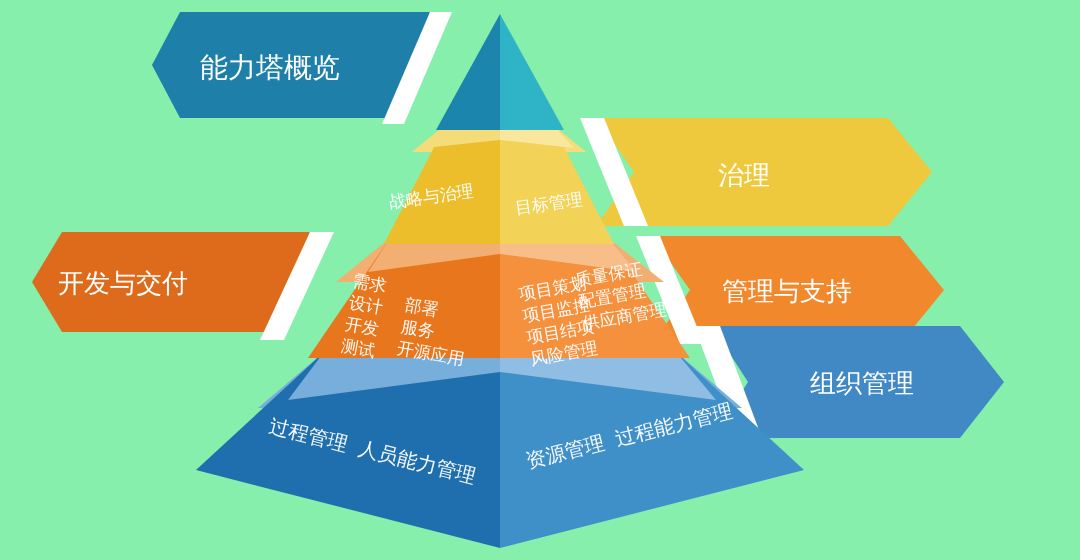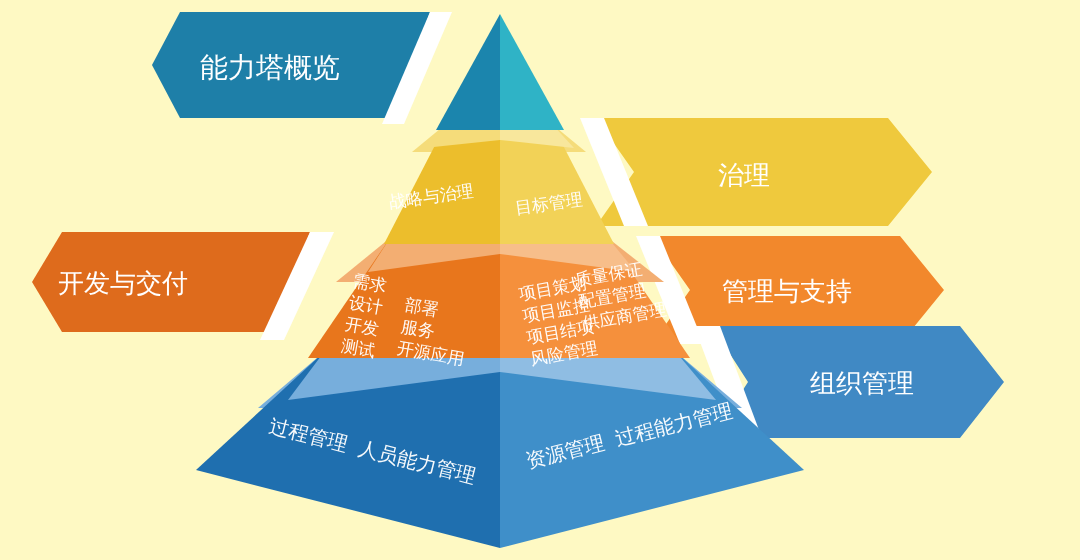--- a/index.html
+++ b/index.html
@@ -10,21 +10,21 @@
   body {
     width: 1080px;
     height: 560px;
     overflow: hidden;
     font-family: "Liberation Sans", "DejaVu Sans", sans-serif;
   }
   #stage {
     position: relative;
     width: 1080px;
     height: 560px;
-    background: #fef9c3;
+    background: #86efac;
   }
   #diagram {
     position: absolute;
     left: 0;
     top: 0;
     width: 1080px;
     height: 560px;
   }
   .banner-label {
     fill: #ffffff;

